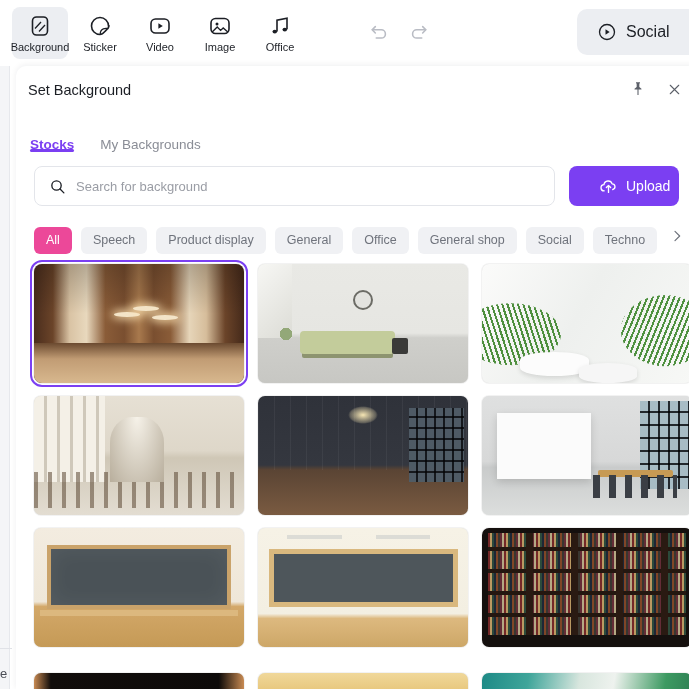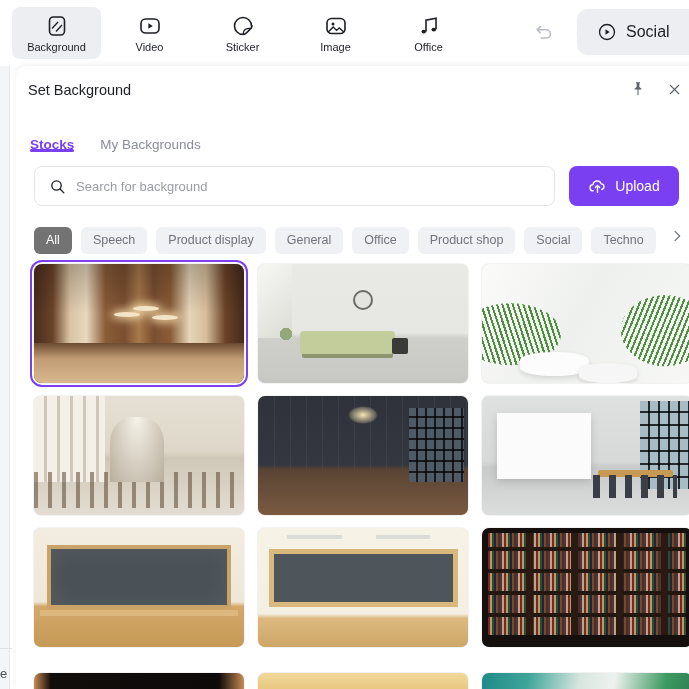--- a/index.html
+++ b/index.html
@@ -12,21 +12,21 @@
   #app { position: relative; width: 689px; height: 689px; background: #fff; }
 
   
   .toolbar {
     position: absolute; left: 0; top: 0; width: 689px; height: 66px;
     background: #ffffff;
     display: flex; align-items: center;
   }
   .tool-group { display: flex; align-items: center; padding-left: 12px; gap: 4px; }
   .tool-item {
-    width: 89px; height: 52px;
+    width: 56px; height: 52px;
     display: flex; flex-direction: column; align-items: center; justify-content: center;
     gap: 4px; border-radius: 8px; cursor: pointer;
     background: transparent;
   }
   .tool-item.active { background: #eceef2; }
   .tool-item .ico { width: 24px; height: 24px; display: block; color: #1c1f25; }
   .tool-item .lbl { font-size: 11px; color: #1c1f25; line-height: 1; white-space: nowrap; }
 
   .undo-group { display: flex; align-items: center; gap: 14px; margin-left: 58px; }
   .icon-btn-plain { width: 26px; height: 26px; display: flex; align-items: center; justify-content: center; cursor: pointer; color: #b9bcc4; }
@@ -87,36 +87,36 @@
     display: flex; align-items: center; gap: 10px; padding: 0 14px; background: #fff;
   }
   .search-box .ico { width: 17px; height: 17px; color: #1c1f25; flex: none; }
   .search-box input {
     flex: 1; border: none; outline: none; font-size: 13px; color: #1c1f25;
     font-family: "Liberation Sans", sans-serif; background: transparent;
   }
   .search-box input::placeholder { color: #9a9da5; }
   .upload-btn {
     width: 122px; height: 40px; border-radius: 8px; background: #7b3ff2;
-    display: flex; align-items: center; justify-content: center; gap: 8px; cursor: pointer;
+    display: flex; align-items: center; gap: 8px; cursor: pointer; padding-left: 30px;
   }
   .upload-btn .ico { width: 19px; height: 19px; color: #fff; }
   .upload-btn .lbl { font-size: 14px; color: #fff; }
 
   
   .chip-row {
     display: flex; align-items: center; gap: 9px; padding: 16px 0 0 18px;
     height: 52px; position: relative; overflow: hidden;
   }
   .chip {
     height: 27px; border-radius: 6px; background: #f0f1f4;
     display: flex; align-items: center; padding: 0 12px;
     font-size: 12.5px; color: #6f737c; white-space: nowrap; cursor: pointer; flex: none;
   }
-  .chip.active { background: #737373; color: #ffffff; }
+  .chip.active { background: #ec4899; color: #ffffff; }
   .chip-next {
     position: absolute; right: 8px; top: 20px; width: 20px; height: 20px;
     display: flex; align-items: center; justify-content: center; cursor: pointer;
     color: #6f737c; background: #fff;
   }
 
   
   .grid {
     display: grid; grid-template-columns: repeat(3, 210px); gap: 13px 14px;
     padding: 6px 0 0 18px;
@@ -238,35 +238,35 @@
             <rect x="4.5" y="3" width="15" height="18" rx="4"></rect>
             <path d="M7 14.5L13 8M11 17.5L17 11" stroke-width="1.3"></path>
           </svg>
         </span>
         <span class="lbl">Background</span>
       </div>
 
       <div class="tool-item">
         <span class="ico">
           <svg viewBox="0 0 24 24" fill="none" stroke="currentColor" stroke-width="1.6">
+            <path d="M20.5 12a8.5 8.5 0 1 0-8.5 8.5c2.4 0 4.2-2.2 5.5-3.6 1.3-1.4 3.5-2.9 3.5-4.9z"></path>
+            <path d="M12.2 20.4c0-2.6.9-4.6 3.1-5.6 1.9-.8 3.9-.3 5.1-.3" stroke-width="1.3"></path>
+          </svg>
+        </span>
+        <span class="lbl">Sticker</span>
+      </div>
+
+      <div class="tool-item">
+        <span class="ico">
+          <svg viewBox="0 0 24 24" fill="none" stroke="currentColor" stroke-width="1.6">
             <rect x="3" y="5" width="18" height="14" rx="4.5"></rect>
             <path d="M10.4 9.3l4.4 2.7-4.4 2.7z" fill="currentColor" stroke="none"></path>
           </svg>
         </span>
         <span class="lbl">Video</span>
-      </div>
-
-      <div class="tool-item">
-        <span class="ico">
-          <svg viewBox="0 0 24 24" fill="none" stroke="currentColor" stroke-width="1.6">
-            <path d="M20.5 12a8.5 8.5 0 1 0-8.5 8.5c2.4 0 4.2-2.2 5.5-3.6 1.3-1.4 3.5-2.9 3.5-4.9z"></path>
-            <path d="M12.2 20.4c0-2.6.9-4.6 3.1-5.6 1.9-.8 3.9-.3 5.1-.3" stroke-width="1.3"></path>
-          </svg>
-        </span>
-        <span class="lbl">Sticker</span>
       </div>
 
       <div class="tool-item">
         <span class="ico">
           <svg viewBox="0 0 24 24" fill="none" stroke="currentColor" stroke-width="1.6">
             <rect x="3" y="4.5" width="18" height="15" rx="4.5"></rect>
             <circle cx="9" cy="10" r="1.5" fill="currentColor" stroke="none"></circle>
             <path d="M4.2 18l5-5 3.4 3.4 2.6-2.4 4.6 4" stroke-width="1.4"></path>
           </svg>
         </span>
@@ -373,21 +373,21 @@
       <div class="chip">
           <span>Product display</span>
         </div>
       <div class="chip">
           <span>General</span>
         </div>
       <div class="chip">
           <span>Office</span>
         </div>
       <div class="chip">
-          <span>Product shop</span>
+          <span>General shop</span>
         </div>
       <div class="chip">
           <span>Social</span>
         </div>
       <div class="chip">
           <span>Techno</span>
         </div>
       <div class="chip-next">
         <svg viewBox="0 0 24 24" width="16" height="16" fill="none" stroke="currentColor" stroke-width="1.8" stroke-linecap="round" stroke-linejoin="round">
           <path d="M9 5l7 7-7 7"></path>

